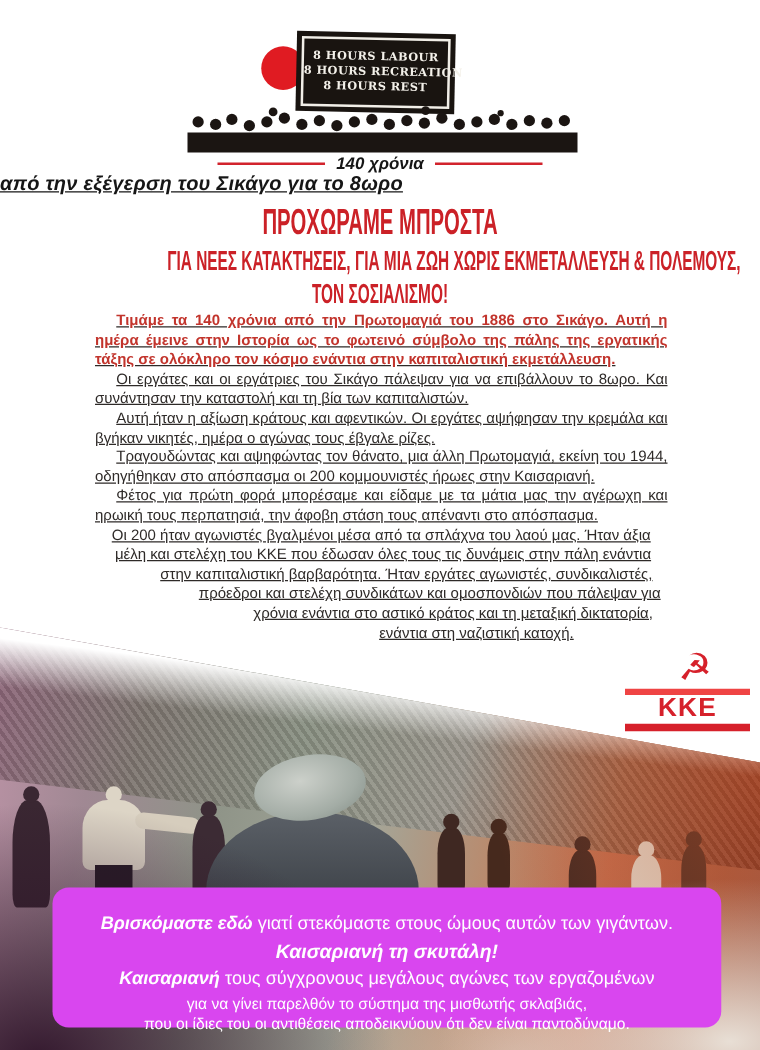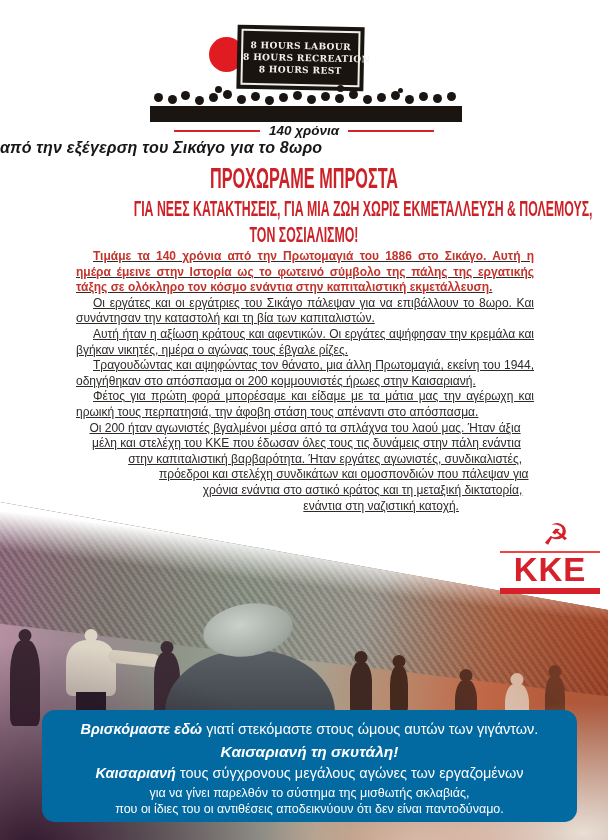--- a/index.html
+++ b/index.html
@@ -22,21 +22,21 @@
       125px 0 0 #1b1512,139px -2px 0 #1b1512,153px 2px 0 #1b1512,167px -1px 0 #1b1512,
       181px 1px 0 #1b1512,195px -3px 0 #1b1512,209px 2px 0 #1b1512,223px 0 0 #1b1512,
       237px -2px 0 #1b1512,251px 2px 0 #1b1512,265px -1px 0 #1b1512,279px 1px 0 #1b1512,
       293px -1px 0 #1b1512,60px -8px 0 -1px #1b1512,182px -9px 0 -1px #1b1512,242px -7px 0 -2px #1b1512;}
 
   
   .anniv{position:absolute;left:0;top:123px;width:608px;text-align:left;color:#161616;}
   .anniv-l1{font-size:13.5px;font-weight:bold;font-style:italic;display:flex;align-items:center;
             justify-content:center;gap:9px;}
   .rule{display:inline-block;width:86px;height:2px;background:#d2232c;}
-  .anniv-l2{font-size:16px;font-weight:bold;font-style:italic;margin-top:1px;letter-spacing:.2px;}
+  .anniv-l2{font-size:16px;font-weight:bold;font-style:italic;margin-top:1px;letter-spacing:.2px;text-decoration:underline;}
 
   
   .headline{position:absolute;left:0;top:164px;width:608px;text-align:center;color:#cb2127;line-height:1;}
   .hl{display:block;font-weight:900;transform:scaleX(.56);transform-origin:50% 50%;white-space:nowrap;}
   .hl1{font-size:29px;margin-bottom:5px;}
   .hl2{font-size:22px;margin-bottom:4px;}
   .hl3{font-size:22px;}
 
   
   .bodycol{position:absolute;left:76px;top:249px;width:458px;font-size:12px;line-height:1.3;
@@ -80,26 +80,26 @@
               rgba(43,16,38,.92),rgba(43,16,38,0) 68%);}
   .ph-tintR{position:absolute;inset:0;background:radial-gradient(320px 400px at 102% 30%,
             rgba(214,84,38,.45),rgba(214,84,38,0) 72%);}
   .ph-snowBR{position:absolute;inset:0;background:
              radial-gradient(360px 200px at 96% 98%,rgba(236,230,221,.95),rgba(236,230,221,0) 65%),
              radial-gradient(220px 120px at 68% 102%,rgba(225,218,208,.5),rgba(225,218,208,0) 70%);}
 
   
   .kke{position:absolute;left:500px;top:520px;width:100px;text-align:center;color:#d6212b;}
   .hs{font-family:"DejaVu Sans",sans-serif;font-size:30px;line-height:1;height:31px;margin-left:12px;}
-  .kke-word{border-top:2px solid #ef4444;border-bottom:6px solid #d6212b;font-size:33px;font-weight:900;
+  .kke-word{border-top:5px solid #ef4444;border-bottom:6px solid #d6212b;font-size:21px;font-weight:900;
             line-height:1;letter-spacing:1px;padding:0 2px 2px;}
 
   
-  .band{position:absolute;left:42px;top:710px;width:535px;height:112px;background:#0369a1;
-        border-radius:13px;color:#fff;text-align:center;padding-top:9px;box-sizing:border-box;}
+  .band{position:absolute;left:42px;top:710px;width:535px;height:112px;background:#d946ef;
+        border-radius:13px;color:#fff;text-align:center;padding-top:19px;box-sizing:border-box;}
   .b1,.b3{font-size:14.5px;line-height:1.5;}
   .b2{font-size:15.5px;line-height:1.45;font-weight:bold;font-style:italic;}
   .b1 strong,.b3 strong{font-style:italic;}
   .b4,.b5{font-size:12.5px;line-height:1.32;}
 </style>
 </head>
 <body>
 
 <div class="poster">
 

